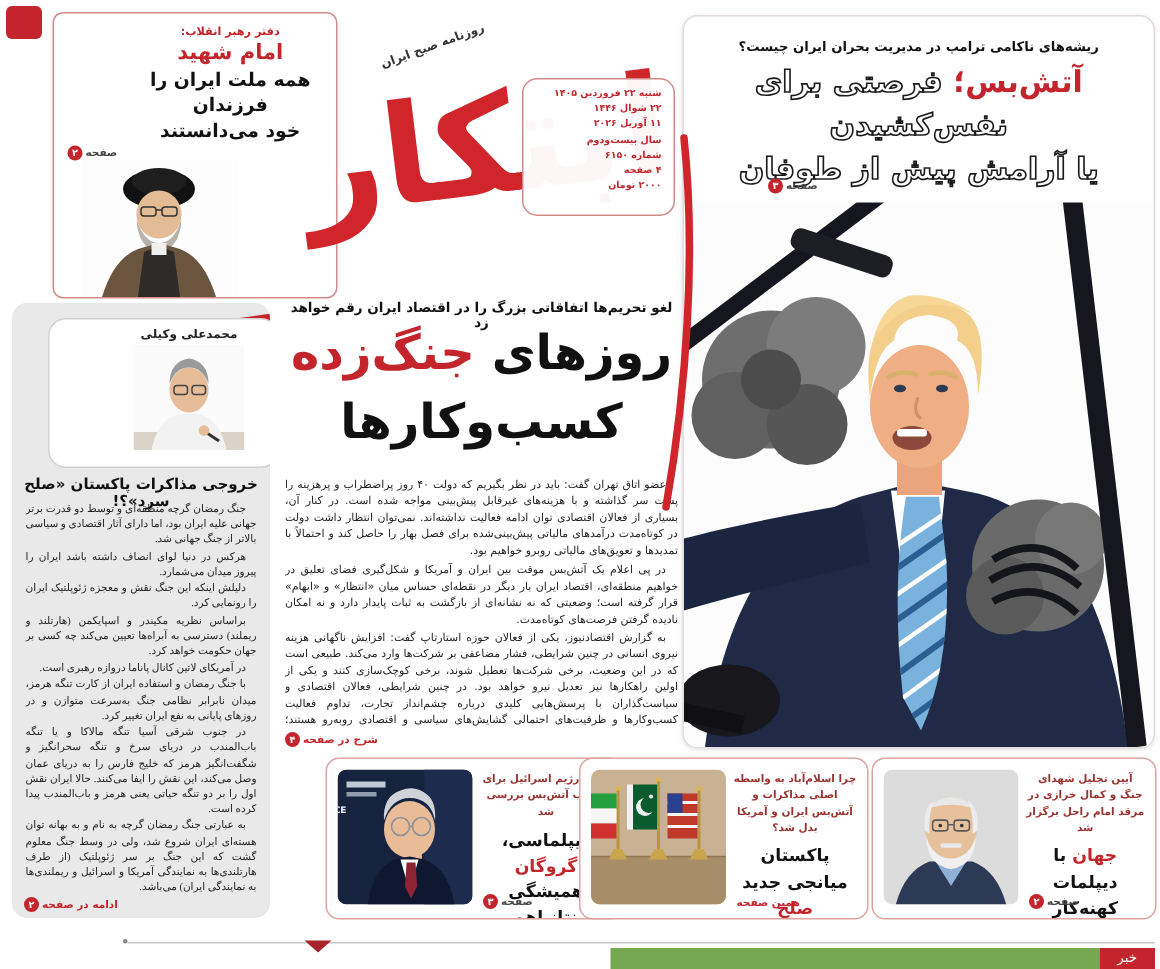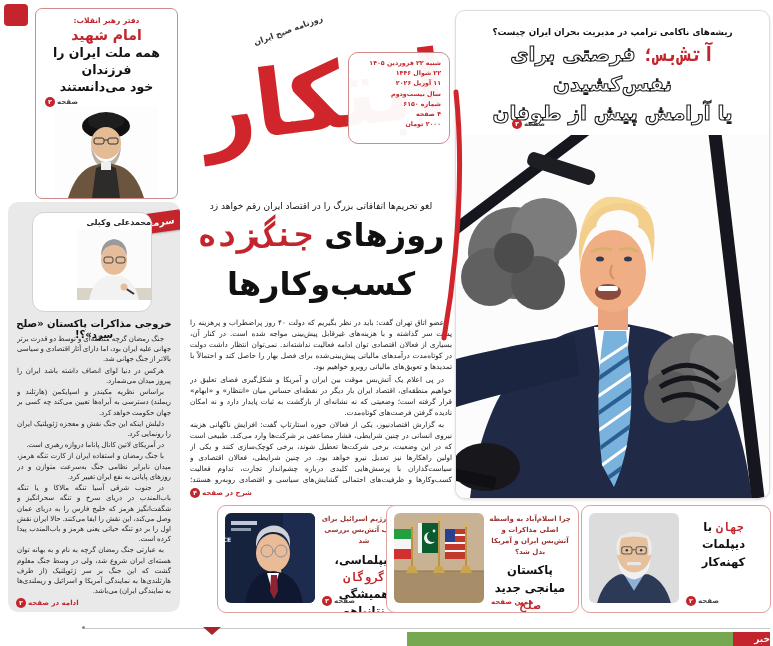--- a/index.html
+++ b/index.html
@@ -1,59 +1,59 @@
 <!DOCTYPE html>
 <html dir="rtl" lang="fa"><head>
 <meta charset="utf-8">
 <style>
   html,body{margin:0;padding:0;background:#fff;}
   #page{position:relative;width:773px;height:646px;background:#fff;overflow:hidden;
         font-family:"DejaVu Sans",sans-serif;direction:rtl;}
   .abs{position:absolute;}
-  .red{color:#c4242b;font-family:Liberation Mono, monospace;}
+  .red{color:#c4242b;}
   
   #corner-badge{left:4px;top:4px;width:24px;height:22px;background:#c4242b;border-radius:4px;}
   
   #memorial{left:35px;top:8px;width:141px;height:189px;background:#fff;border:1px solid #d28a88;
-            border-radius:7px;text-align:center;overflow:hidden;}
+            border-radius:7px;text-align:center;overflow:hidden;padding-left:47px;}
   .mem-kicker{margin-top:7px;font-size:7.5px;font-weight:bold;color:#c4242b;}
   .mem-red{margin-top:2px;font-size:14px;font-weight:bold;color:#c4242b;}
   .mem-black{margin-top:2px;font-size:12.5px;font-weight:bold;color:#111;line-height:1.35;}
   .mem-marker{position:absolute;left:9px;top:88px;}
   .mem-photo{position:absolute;bottom:0;left:18px;width:104px;height:92px;}
   
   .pmark{font-size:7px;color:#444;font-weight:bold;display:inline-flex;align-items:center;gap:2px;}
   .pnum{display:inline-block;width:10px;height:10px;border-radius:50%;background:#c4242b;color:#fff;
         font-size:6.5px;line-height:10px;text-align:center;font-weight:bold;}
   
   #editorial{left:8px;top:202px;width:172px;height:410px;background:#e9e9e9;border-radius:10px;overflow:hidden;}
   .ribbon{position:absolute;top:11px;right:-6px;width:64px;height:20px;background:#c4242b;color:#fff;
           font-size:9.5px;font-weight:bold;text-align:center;line-height:20px;transform:rotate(-8deg);
           box-shadow:0 1px 2px rgba(0,0,0,.25);}
   .author-box{position:absolute;top:10px;left:24px;width:118px;height:98px;background:#fff;
-              border:1px solid #d2d2d2;border-radius:12px;}
+              border:1px solid #d2d2d2;border-radius:12px;text-align:center;padding-left:34px;}
   .author-name{margin-top:5px;font-size:8px;font-weight:bold;color:#222;}
   .author-photo{width:74px;height:70px;margin:3px auto 0;}
   .ed-title{position:absolute;top:116px;left:0;width:100%;text-align:center;font-size:10px;
             font-weight:bold;color:#111;}
   .ed-body{position:absolute;top:132px;left:9px;right:9px;bottom:16px;font-size:7px;line-height:1.46;
            text-align:justify;color:#222;overflow:hidden;}
   .ed-body p{margin:0 0 1px;text-indent:7px;font-family:Liberation Serif, serif;}
   .ed-continue{position:absolute;bottom:4px;left:8px;}
   .rmark{font-size:7px;color:#c4242b;font-weight:bold;display:inline-flex;align-items:center;gap:2px;}
   
   #tagline{left:252px;top:26px;transform:rotate(-20deg);font-size:8px;font-weight:bold;color:#333;}
   #logo{left:188px;top:14px;width:272px;height:172px;color:#d0252b;font-size:92px;font-weight:bold;
         transform:rotate(-7deg);text-align:center;line-height:168px;}
   #infobox{left:348px;top:52px;width:102px;height:92px;background:rgba(255,255,255,.96);
            border:1px solid #d28a88;border-radius:10px;padding:5px 8px;z-index:5;box-sizing:border-box;}
   #infobox div{font-size:6.3px;color:#c4242b;font-weight:bold;line-height:1.62;text-align:right;white-space:nowrap;}
   #logo-tail{left:428px;top:88px;width:40px;height:255px;z-index:2;}
   
-  #lead-kicker{left:188px;top:201px;width:266px;text-align:center;font-size:9px;font-weight:normal;color:#111;}
+  #lead-kicker{left:188px;top:201px;width:266px;text-align:center;font-size:9px;font-weight:bold;color:#111;}
   #lead-headline{left:188px;top:212px;width:266px;text-align:center;font-size:32px;font-weight:bold;
                  color:#111;line-height:1.45;}
   #lead-body{left:190px;top:318px;width:262px;height:167px;font-size:7.3px;line-height:1.5;
              text-align:justify;color:#222;overflow:hidden;}
   #lead-body p{margin:0 0 2px;text-indent:8px;}
   #lead-footer{left:190px;top:488px;}
   
   #ceasefire{left:455px;top:10px;width:313px;height:487px;background:#fff;border:1px solid #e2dcdc;
              border-radius:10px;box-shadow:0 1px 3px rgba(0,0,0,.12);overflow:hidden;}
   .cf-kicker{margin-top:16px;text-align:center;font-size:8.8px;font-weight:bold;color:#111;}
@@ -73,21 +73,21 @@
   .brief .title{margin-top:5px;font-size:11.5px;font-weight:bold;color:#111;line-height:1.5;}
   .brief .marker{position:absolute;left:104px;bottom:6px;}
   .same-page{font-size:7px;color:#c4242b;font-weight:bold;}
   
   #bottom-line{left:85px;top:628px;width:685px;height:1px;background:#c8c8c8;}
   #line-dot{left:82px;top:626px;width:3px;height:3px;border-radius:50%;background:#888;}
   #tri{left:203px;top:627px;width:0;height:0;border-left:9px solid transparent;
        border-right:9px solid transparent;border-top:8px solid #a8232a;}
   #green-bar{left:407px;top:632px;width:326px;height:14px;background:#76a851;}
   #news-label{left:733px;top:632px;width:37px;height:14px;background:#c4242b;color:#fff;
-              font-size:9px;font-weight:bold;line-height:14px;}
+              font-size:9px;font-weight:normal;text-align:center;line-height:14px;}
 </style>
 </head>
 <body>
 
 <div id="page">
 
   <div class="abs" id="corner-badge"></div>
 
   <div class="abs" id="memorial">
     <div class="mem-kicker">دفتر رهبر انقلاب:</div>
@@ -128,22 +128,22 @@
         <rect x="27" y="27" width="9" height="6" rx="2" fill="none" stroke="#444" stroke-width="1"></rect>
         <rect x="39" y="27" width="9" height="6" rx="2" fill="none" stroke="#444" stroke-width="1"></rect>
         <line x1="48" y1="58" x2="57" y2="64" stroke="#333" stroke-width="2"></line>
         <circle cx="47" cy="57" r="3.5" fill="#e6bd98"></circle>
       </svg>
     </div>
     <div class="ed-title">خروجی مذاکرات پاکستان «صلح سرد»؟!</div>
     <div class="ed-body">
       <p>جنگ رمضان گرچه منطقه‌ای و توسط دو قدرت برتر جهانی علیه ایران بود، اما دارای آثار اقتصادی و سیاسی بالاتر از جنگ جهانی شد.</p>
       <p>هرکس در دنیا لوای انصاف داشته باشد ایران را پیروز میدان می‌شمارد.</p>
+      <p>دلیلش اینکه این جنگ نقش و معجزه ژئوپلتیک ایران را رونمایی کرد.</p>
       <p>براساس نظریه مکیندر و اسپایکمن (هارتلند و ریملند) دسترسی به آبراه‌ها تعیین می‌کند چه کسی بر جهان حکومت خواهد کرد.</p>
-      <p>دلیلش اینکه این جنگ نقش و معجزه ژئوپلتیک ایران را رونمایی کرد.</p>
       <p>در آمریکای لاتین کانال پاناما دروازه رهبری است.</p>
       <p>با جنگ رمضان و استفاده ایران از کارت تنگه هرمز، میدان نابرابر نظامی جنگ به‌سرعت متوازن و در روزهای پایانی به نفع ایران تغییر کرد.</p>
       <p>در جنوب شرقی آسیا تنگه مالاکا و یا تنگه باب‌المندب در دریای سرخ و تنگه سحرانگیز و شگفت‌انگیز هرمز که خلیج فارس را به دریای عمان وصل می‌کند، این نقش را ایفا می‌کنند. حالا ایران نقش اول را بر دو تنگه حیاتی یعنی هرمز و باب‌المندب پیدا کرده است.</p>
       <p>به عبارتی جنگ رمضان گرچه به نام و به بهانه توان هسته‌ای ایران شروع شد، ولی در وسط جنگ معلوم گشت که این جنگ بر سر ژئوپلتیک (از طرف هارتلندی‌ها به نمایندگی آمریکا و اسرائیل و ریملندی‌ها به نمایندگی ایران) می‌باشد.</p>
 
     </div>
     <span class="rmark ed-continue">
       <span>ادامه در صفحه</span>
       <span class="pnum">۲</span>
     </span>
@@ -331,20 +331,21 @@
       <path d="M61 40 Q63 26 55 20 Q59 30 58 42 Z" fill="#ececec"></path>
       <path d="M28 44 Q28 62 44 65 Q60 62 60 44 Q56 58 44 58 Q32 58 28 44 Z" fill="#f0f0f0"></path>
       <rect x="37" y="48" width="14" height="3" rx="1.5" fill="#e8e8e8"></rect>
       <rect x="32" y="33" width="10" height="7" rx="2" fill="none" stroke="#5a5a5a" stroke-width="1"></rect>
       <rect x="46" y="33" width="10" height="7" rx="2" fill="none" stroke="#5a5a5a" stroke-width="1"></rect>
       <line x1="42" y1="36" x2="46" y2="36" stroke="#5a5a5a" stroke-width="1"></line>
       <circle cx="37" cy="36.5" r="1.2" fill="#333"></circle>
       <circle cx="51" cy="36.5" r="1.2" fill="#333"></circle>
     </svg>
     <div class="txt">
+      <div class="kicker">آیین تجلیل شهدای جنگ و کمال خرازی در مرقد امام راحل برگزار شد</div>
       <div class="title">
         <span class="red">جهان</span>
         <span>با دیپلمات</span><br>
         <span>کهنه‌کار</span>
       </div>
     </div>
     <span class="pmark marker">
       <span>صفحه</span>
       <span class="pnum">۲</span>
     </span>

